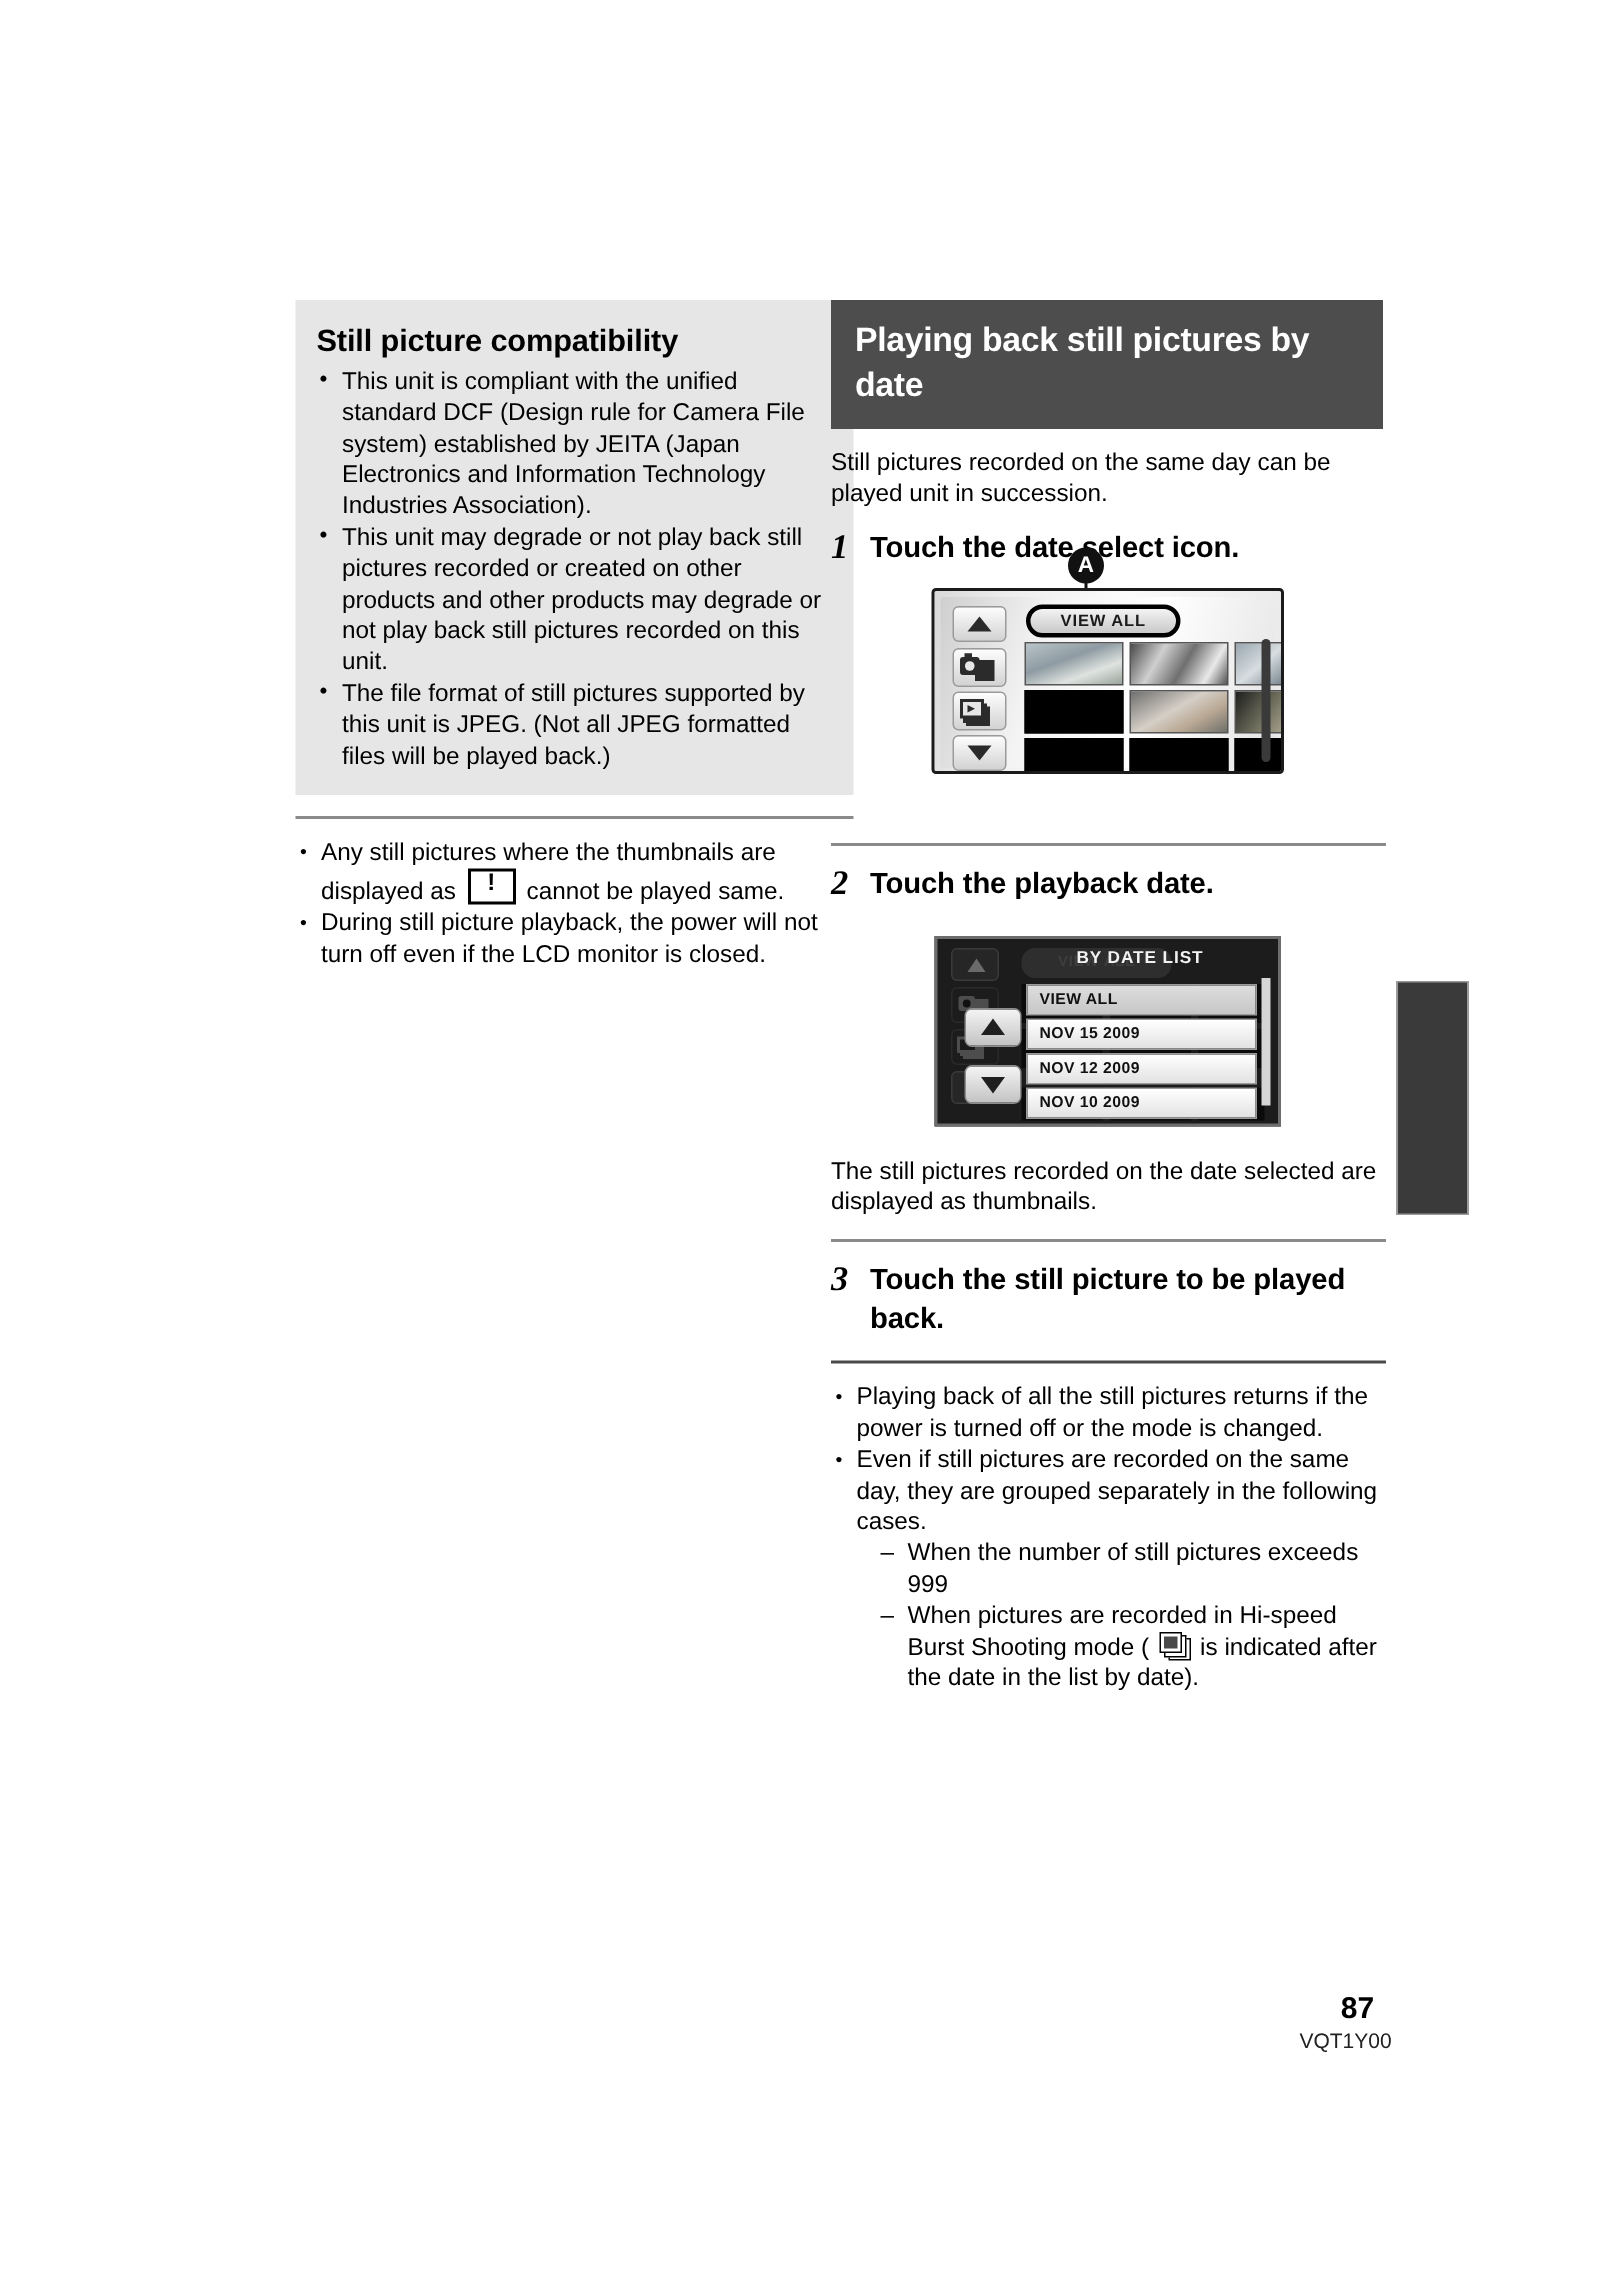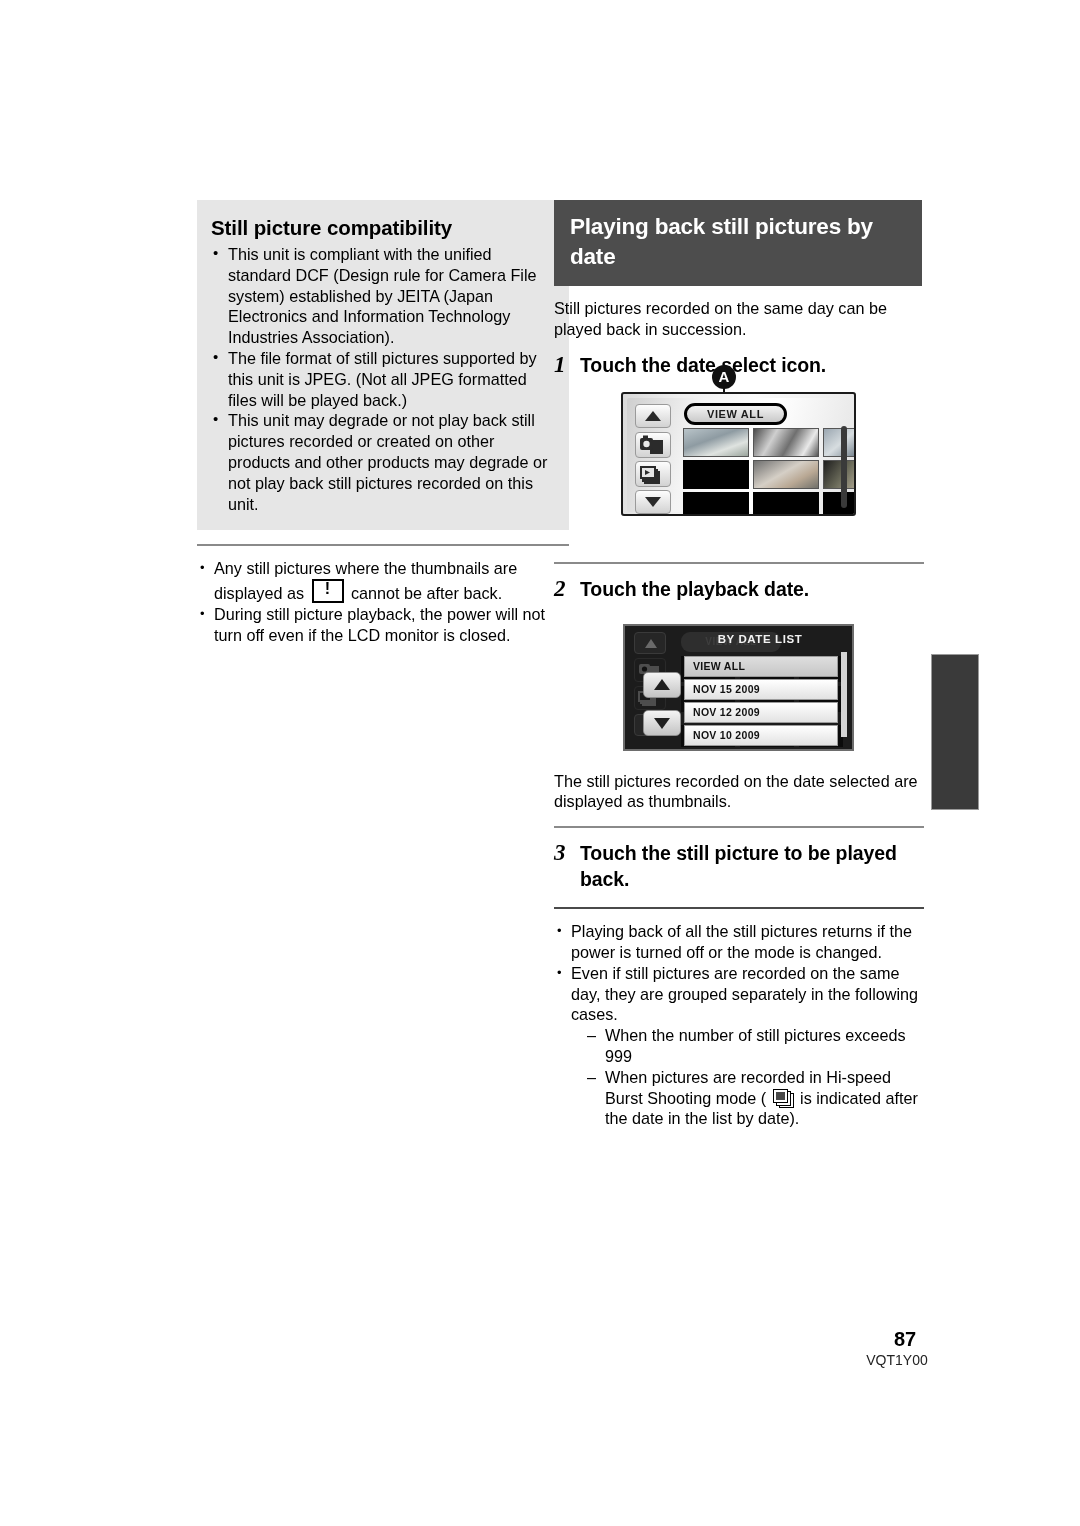--- a/index.html
+++ b/index.html
@@ -472,43 +472,43 @@
 <body>
 
 <div class="page">
 
   <div class="col-left">
 
     <div class="grey-box">
       <h2>Still picture compatibility</h2>
       <ul class="bullets">
         <li>This unit is compliant with the unified standard DCF (Design rule for Camera File system) established by JEITA (Japan Electronics and Information Technology Industries Association).</li>
+        <li>This unit may degrade or not play back still pictures recorded or created on other products and other products may degrade or not play back still pictures recorded on this unit.</li>
         <li>The file format of still pictures supported by this unit is JPEG. (Not all JPEG formatted files will be played back.)</li>
-        <li>This unit may degrade or not play back still pictures recorded or created on other products and other products may degrade or not play back still pictures recorded on this unit.</li>
       </ul>
     </div>
 
     <div class="rule"></div>
 
     <ul class="bullets small">
       <li>
         <span>Any still pictures where the thumbnails are displayed as</span>
         <span class="glyph-excl"></span>
-        <span>cannot be after back.</span>
+        <span>cannot be played same.</span>
       </li>
       <li>During still picture playback, the power will not turn off even if the LCD monitor is closed.</li>
     </ul>
 
   </div>
 
   <div class="col-right">
 
     <div class="section-head">Playing back still pictures by date</div>
 
-    <div class="intro">Still pictures recorded on the same day can be played back in succession.</div>
+    <div class="intro">Still pictures recorded on the same day can be played unit in succession.</div>
 
     <div class="step">
       <div class="num">1</div>
       <div class="txt">Touch the date select icon.</div>
     </div>
 
     <div style="height:170px"></div>
 
 
     <div class="rule"></div>

